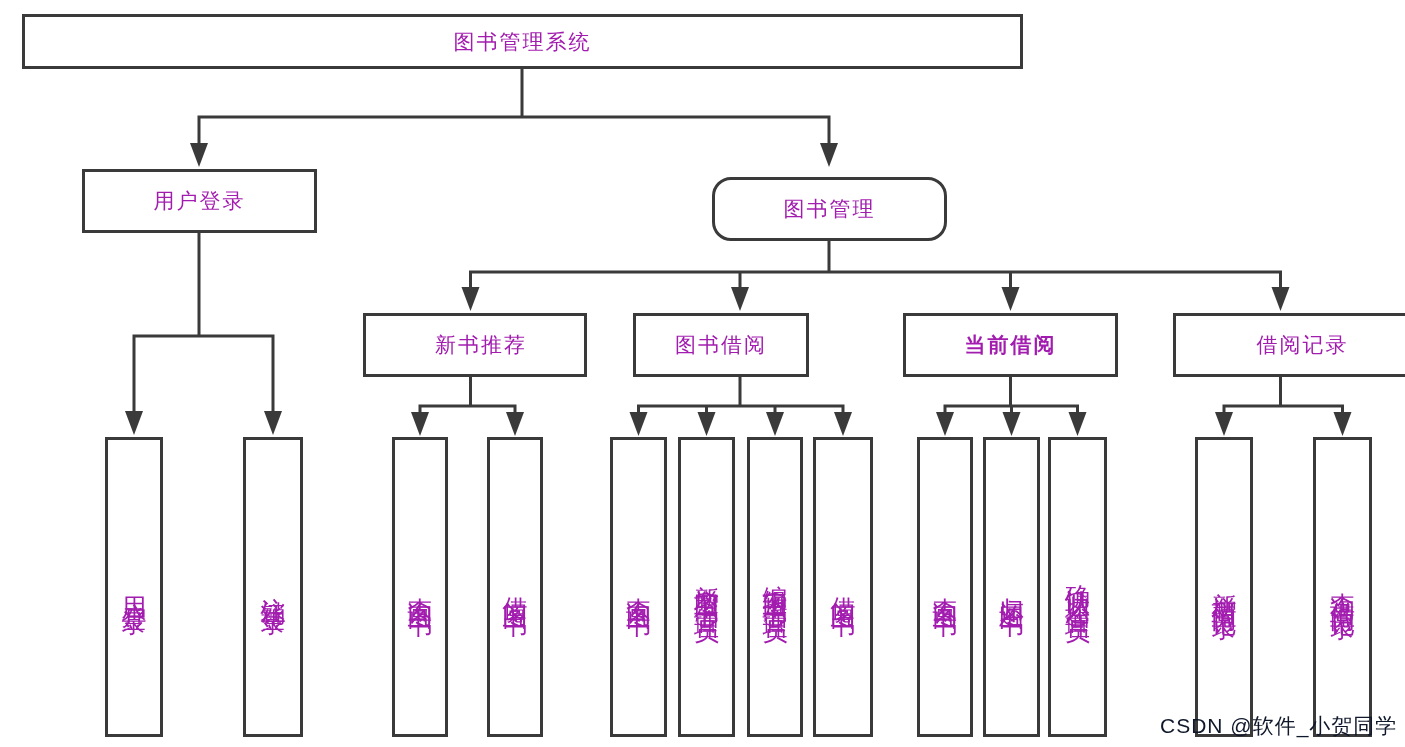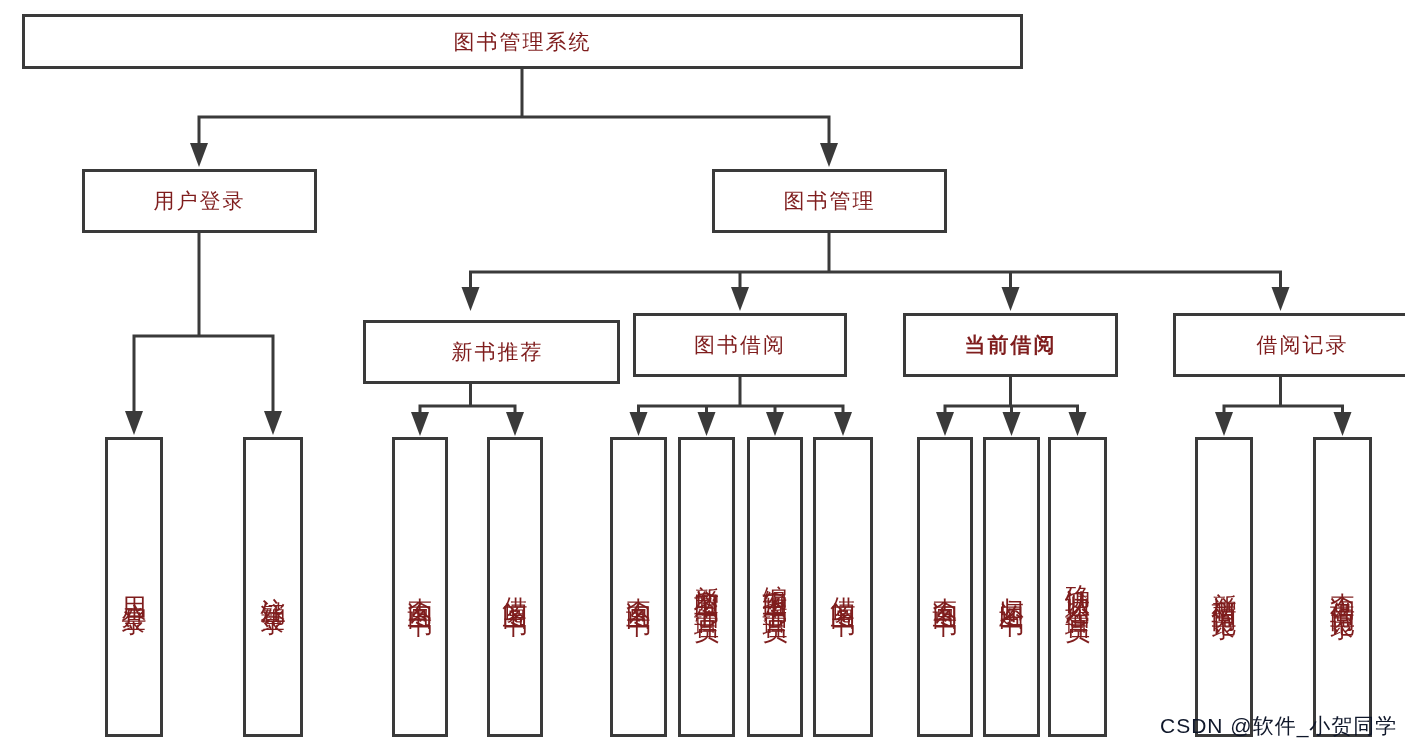--- a/index.html
+++ b/index.html
@@ -13,21 +13,21 @@
   }
   #wires { position: absolute; left: 0; top: 0; width: 1405px; height: 747px; }
   .node {
     position: absolute;
     box-sizing: border-box;
     border: 3px solid #3a3a3a;
     background: #ffffff;
     display: flex;
     align-items: center;
     justify-content: center;
-    color: #7f1d1d;
+    color: #a21caf;
   }
   .node.h .lbl {
     font-size: 21px;
     letter-spacing: 2px;
     white-space: nowrap;
   }
   .node.v .lbl {
     writing-mode: vertical-rl;
     text-orientation: mixed;
     font-size: 25px;
@@ -96,28 +96,28 @@
     </g>
   </svg>
 
   <div class="node h" style="left:22px; top:14px; width:1001px; height:55px;">
     <span class="lbl">图书管理系统</span>
   </div>
 
   <div class="node h" style="left:82px; top:169px; width:235px; height:64px;">
     <span class="lbl">用户登录</span>
   </div>
-  <div class="node h" style="left:712px; top:169px; width:235px; height:64px;">
+  <div class="node h" style="left:712px; top:177px; width:235px; height:64px;border-radius:19px;">
     <span class="lbl">图书管理</span>
   </div>
 
-  <div class="node h" style="left:363px; top:320px; width:257px; height:64px;padding-left:12px;">
+  <div class="node h" style="left:363px; top:313px; width:224px; height:64px;padding-left:12px;">
     <span class="lbl">新书推荐</span>
   </div>
-  <div class="node h" style="left:633px; top:313px; width:214px; height:64px;">
+  <div class="node h" style="left:633px; top:313px; width:176px; height:64px;">
     <span class="lbl">图书借阅</span>
   </div>
   <div class="node h" style="left:903px; top:313px; width:215px; height:64px;font-weight:bold;">
     <span class="lbl">当前借阅</span>
   </div>
   <div class="node h" style="left:1173px; top:313px; width:259px; height:64px;">
     <span class="lbl">借阅记录</span>
   </div>
 
   <div class="node v" style="left:105px; top:437px; width:58px; height:300px;">

